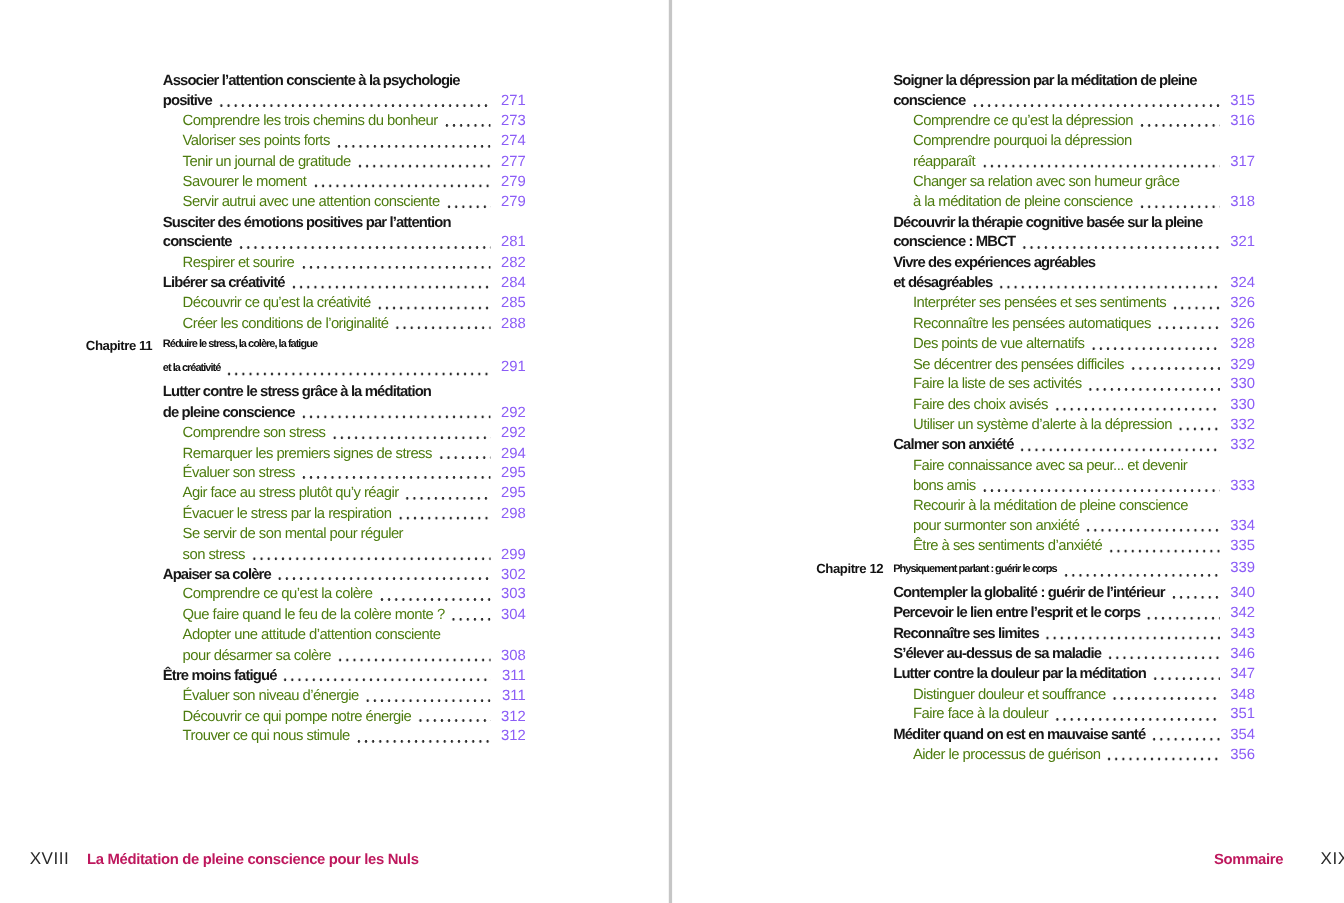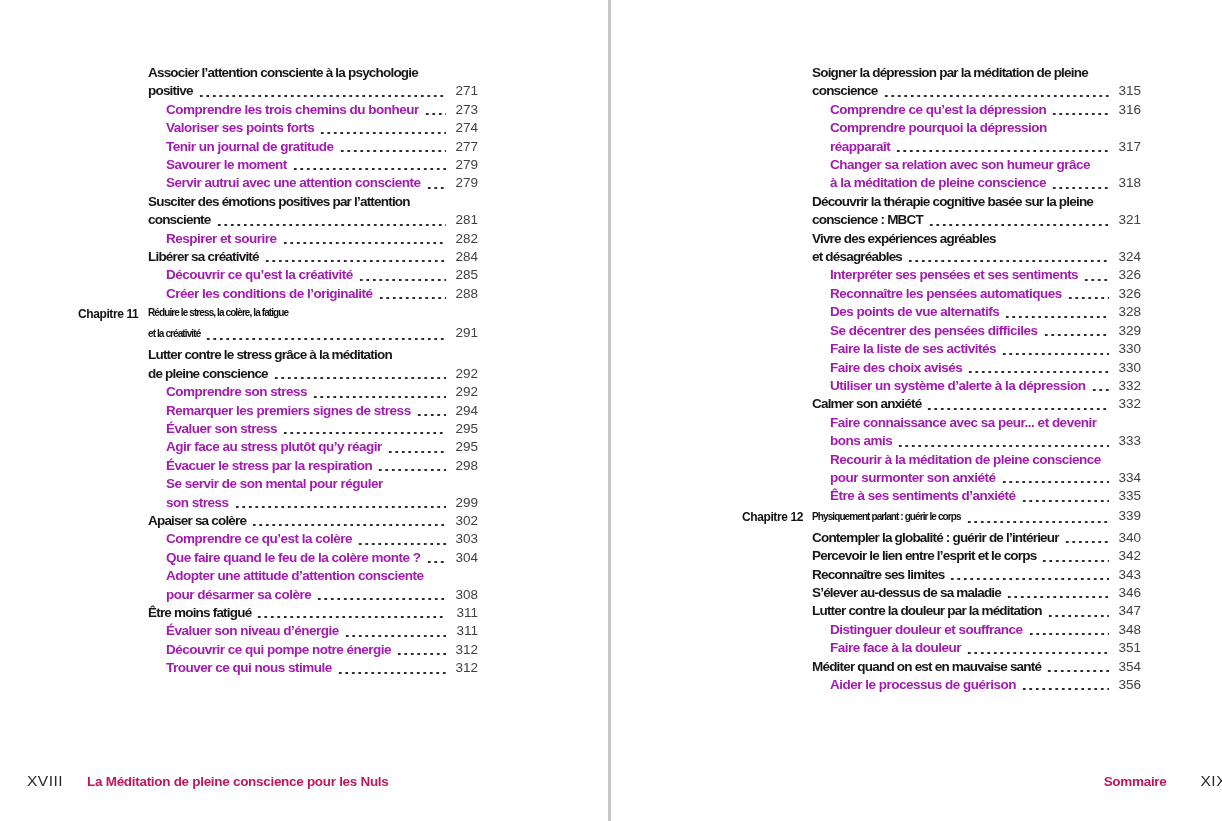--- a/index.html
+++ b/index.html
@@ -42,21 +42,21 @@
     display: flex;
     align-items: baseline;
     white-space: nowrap;
   }
   .entry.h1 .txt {
     font-weight: 700;
     color: #171717;
     letter-spacing: -0.8px;
   }
   .entry.h2 .line { padding-left: 18px; }
-  .entry.h2 .txt  { font-weight: 700; color: #a21caf; letter-spacing: -0.5px; }
+  .entry.h2 .txt  { font-weight: 400; color: #4d7c0f; letter-spacing: -0.5px; }
 
   .entry.chapter {
     margin-bottom: 2px;
     line-height: 20px;
   }
   .entry.chapter .txt {
     font-weight: 700;
     font-size: 10px;
     letter-spacing: -0.9px;
     color: #121212;
@@ -83,32 +83,32 @@
     background-image: radial-gradient(circle, #2c2c2c 1.05px, transparent 1.3px);
     background-size: 6.5px 4px;
     background-position: left bottom;
     background-repeat: repeat-x;
   }
   .pagenum {
     flex: 0 0 auto;
     min-width: 28px;
     text-align: right;
     font-weight: 400;
-    color: #404040;
+    color: #8b5cf6;
     letter-spacing: 0;
   }
   .entry.chapter .pagenum { font-size: 13.5px; }
 
   .footer {
     position: absolute;
     top: 772px;
     display: flex;
     align-items: baseline;
   }
-  .footer-left  { left: 27px;  gap: 24px; }
+  .footer-left  { left: 27px;  gap: 16px; }
   .footer-right { right: 30px; gap: 34px; }
   .folio {
     font-size: 15.5px;
     font-weight: 400;
     color: #2a2a2a;
     letter-spacing: 0.5px;
   }
   .footer-title, .footer-section {
     font-size: 13.5px;
     font-weight: 700;

